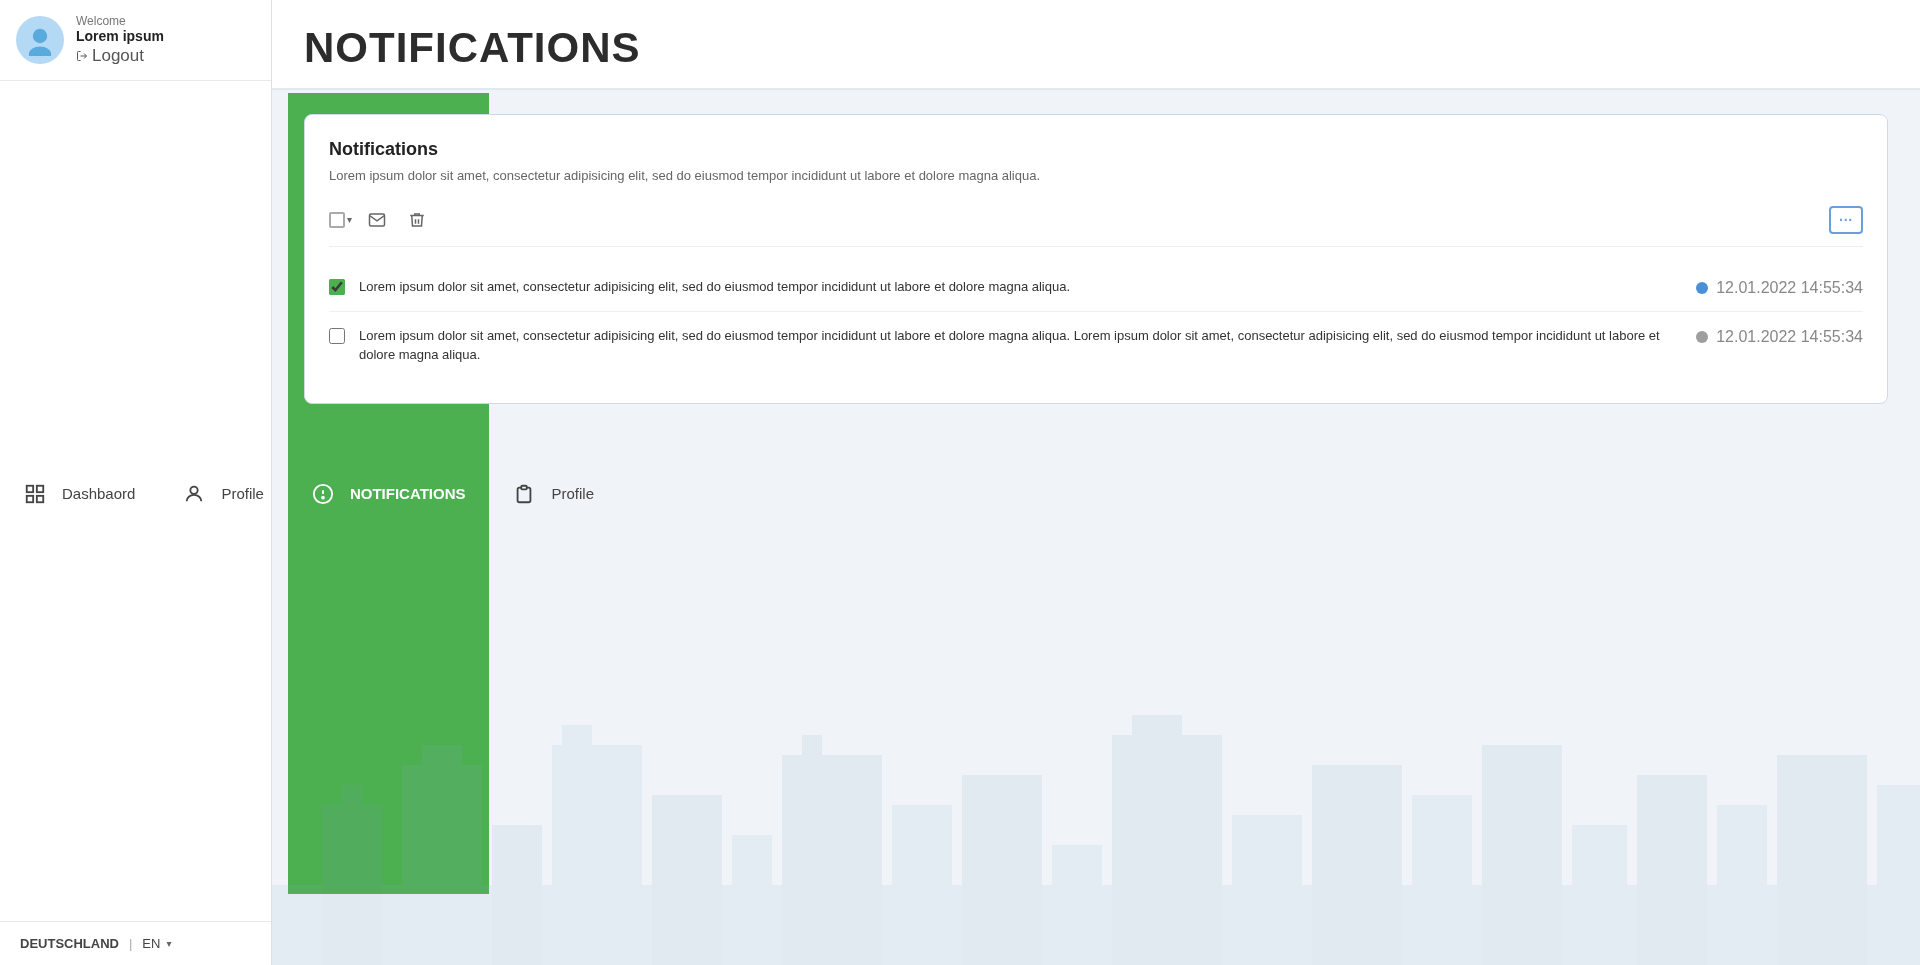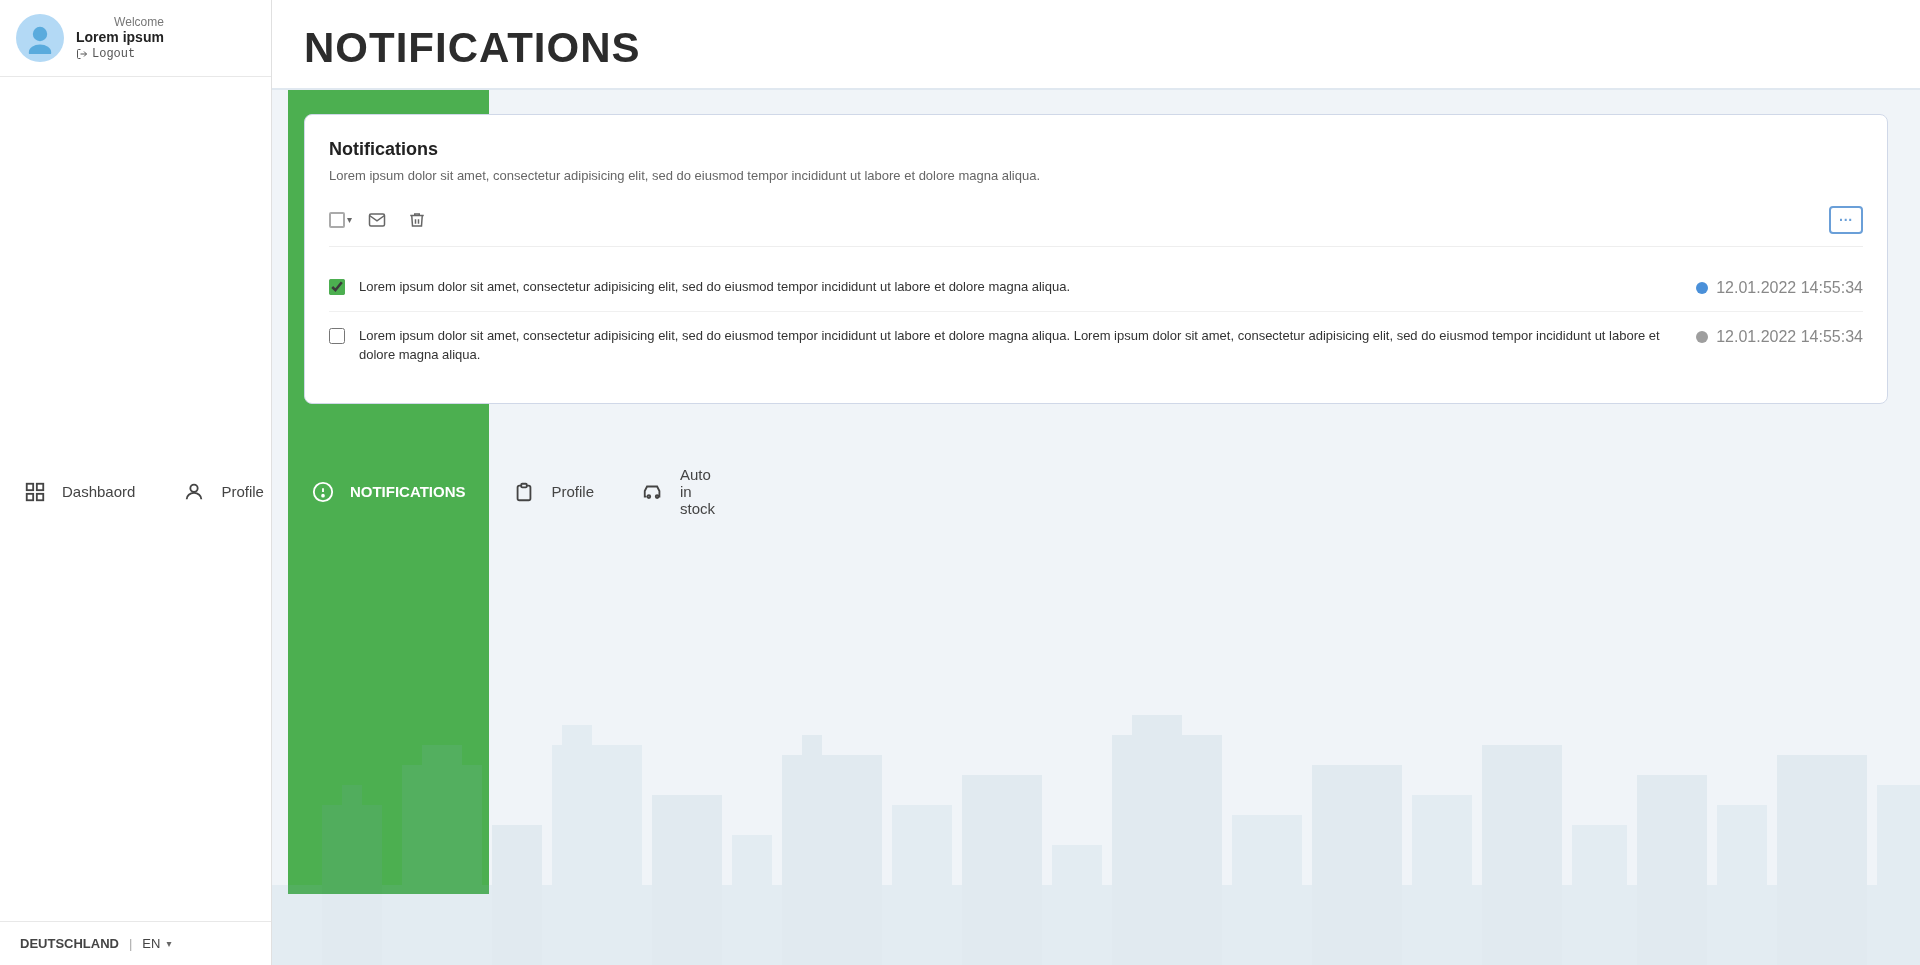--- a/index.html
+++ b/index.html
@@ -16,40 +16,39 @@
       height: 100%;
     }
 
     .sidebar-header {
       display: flex;
       align-items: center;
       padding: 14px 16px;
       border-bottom: 1px solid #e8e8e8;
       background: #fff;
       gap: 12px;
-      text-align: right;
     }
 
     .avatar {
       width: 48px;
       height: 48px;
       border-radius: 50%;
       background: #b3d9f5;
       display: flex;
       align-items: center;
       justify-content: center;
       flex-shrink: 0;
     }
 
     .avatar svg { width: 32px; height: 32px; }
 
     .user-info { display: flex; flex-direction: column; }
     .welcome-text { font-size: 12px; color: #777; }
     .user-name { font-size: 14px; font-weight: bold; color: #222; }
-    .logout-link { font-size: 12px; color: #555; display: flex; align-items: center; gap: 4px; cursor: pointer; margin-top: 2px; font-family: Liberation Mono, monospace; }
+    .logout-link { font-size: 17px; color: #555; display: flex; align-items: center; gap: 4px; cursor: pointer; margin-top: 2px; }
 
     .sidebar-nav { display: flex; flex-direction: row; padding: 12px 0; flex: 1; }
 
     .nav-item {
       display: flex;
       align-items: center;
       padding: 16px 24px;
       gap: 16px;
       cursor: pointer;
       color: #444;
@@ -310,28 +309,20 @@
     </div>
 
     <div class="nav-item">
       <svg class="nav-icon" viewBox="0 0 24 24" fill="none" stroke="currentColor" stroke-width="2">
         <path d="M9 5H7a2 2 0 00-2 2v12a2 2 0 002 2h10a2 2 0 002-2V7a2 2 0 00-2-2h-2"></path>
           <rect x="9" y="3" width="6" height="4" rx="1"></rect>
       </svg>
       <span>Profile</span>
     </div>
 
-    <div class="nav-item">
-      <svg class="nav-icon" viewBox="0 0 24 24" fill="none" stroke="currentColor" stroke-width="2">
-        <path d="M5 17H3v-6l2.5-5h11l2.5 5v6h-2"></path>
-          <circle cx="7.5" cy="17" r="1.5"></circle>
-          <circle cx="16.5" cy="17" r="1.5"></circle>
-      </svg>
-      <span>Auto in stock</span>
-    </div>
   </nav>
 
   <div class="sidebar-footer">
     <span style="font-weight:bold;font-size:13px;">DEUTSCHLAND</span>
     <span class="lang-divider">|</span>
     <div class="lang-en">
       <span>EN</span>
       <span style="font-size:10px;color:#666;">▾</span>
     </div>
   </div>

